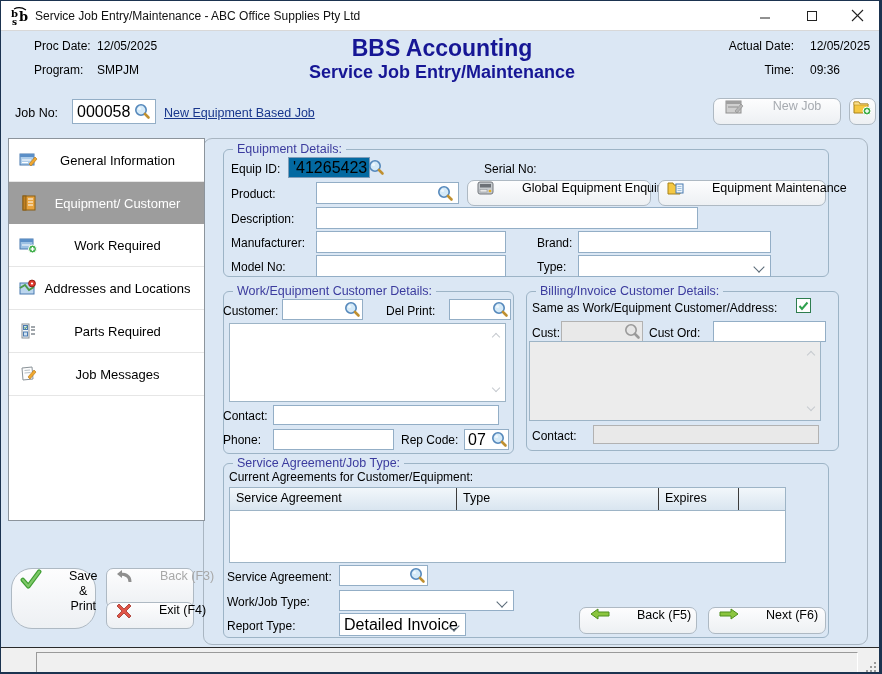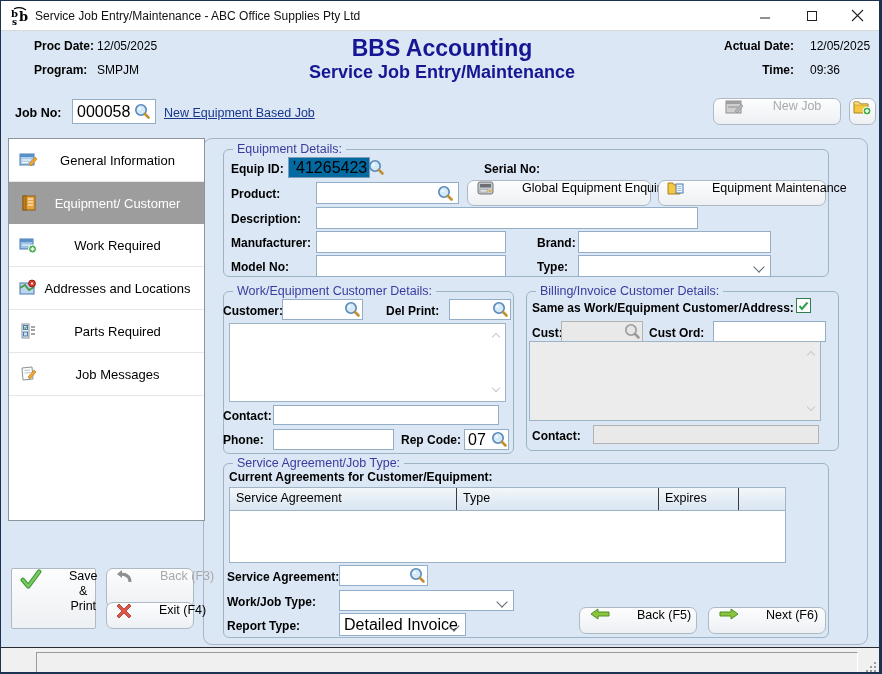--- a/index.html
+++ b/index.html
@@ -2,21 +2,21 @@
 <html><head>
 <meta charset="utf-8">
 <style>
   html,body{margin:0;padding:0;}
   body{font-family:"Liberation Sans",sans-serif;font-size:12px;color:#000;}
   .window{position:relative;width:882px;height:674px;box-sizing:border-box;border:1px solid #1b3350;border-right-width:3px;border-bottom-width:2px;background:#dbe7f4;overflow:hidden;}
   .abs{position:absolute;}
   .titlebar{position:absolute;left:0;top:0;width:100%;height:30px;background:#fff;border-bottom:1px solid #d8d8d8;box-sizing:border-box;}
   .title-text{position:absolute;left:34px;top:8px;font-size:12px;color:#111;}
   .winctl{position:absolute;top:0;width:34px;height:29px;display:flex;align-items:center;justify-content:center;color:#222;}
-  .lbl{position:absolute;font-weight:bold;white-space:nowrap;font-size:12px;}
+  .lbl{position:absolute;font-weight:normal;white-space:nowrap;font-size:12px;}
   .val{position:absolute;white-space:nowrap;font-size:12px;}
   .navy{color:#161695;}
   .tb{position:absolute;box-sizing:border-box;background:#fff;border:1px solid #93aec6;display:flex;align-items:center;padding:0 4px;font-size:16px;}
   .tb.dis{background:#e9e9e9;border-color:#b2b2b2;}
   .mag{width:17px;height:17px;flex:0 0 auto;margin-left:auto;}
   .btn{position:absolute;box-sizing:border-box;border:1px solid #aeb9c3;border-radius:7px;background:linear-gradient(#fdfdfe,#edf0f3);display:flex;align-items:flex-start;font-size:12.5px;gap:27px;}
   .btn .btxt{flex:1;text-align:center;white-space:nowrap;}
   .gb{position:absolute;box-sizing:border-box;border:1px solid #9db4c6;border-radius:6px;}
   .gb-title{position:absolute;top:-8px;left:9px;background:#dbe7f4;padding:0 4px;color:#3b3b9e;font-size:12.5px;white-space:nowrap;}
   .sel-chev{position:absolute;right:7px;top:7px;width:7px;height:7px;border-left:1px solid #5a6a78;border-bottom:1px solid #5a6a78;transform:rotate(-45deg);}
@@ -365,21 +365,21 @@
       </svg>
     <span class="btxt" style="margin-right:14px">Back (F5)</span>
   </div>
   <div class="btn" style="left:707px;top:606px;width:118px;height:27px">
     <svg style="margin-left:10px;flex:0 0 auto" width="20" height="12" viewBox="0 0 20 12">
         <polygon points="12,1 12,4 1,4 1,8 12,8 12,11 19,6" fill="#8bc53f" stroke="#4e8f1e"></polygon>
       </svg>
     <span class="btxt" style="margin-right:14px">Next (F6)</span>
   </div>
 
-  <div class="btn" style="left:10px;top:567px;width:85px;height:61px;border-radius:2px">
+  <div class="btn" style="left:10px;top:567px;width:85px;height:61px;border-radius:21px">
     <svg style="margin-left:8px;flex:0 0 auto" width="22" height="20" viewBox="0 0 24 22">
         <path d="M3 12 L9 19 L21 3" stroke="#3f9e33" stroke-width="5" fill="none" stroke-linecap="round" stroke-linejoin="round"></path>
         <path d="M3 12 L9 19 L21 3" stroke="#7ec868" stroke-width="2.4" fill="none" stroke-linecap="round" stroke-linejoin="round"></path>
       </svg>
     <span style="flex:1;text-align:center;line-height:15px;margin-right:2px;font-size:12.5px"><span>Save &amp;</span><br><span>Print</span></span>
   </div>
   <div class="btn" style="left:105px;top:567px;width:88px;height:40px;color:#a8a8a8">
     <svg style="margin-left:9px;flex:0 0 auto" width="17" height="15" viewBox="0 0 17 15">
         <path d="M14 13 C14 6 8 5 4 5" stroke="#8f8f8f" stroke-width="3" fill="none"></path>
         <polygon points="6,1 6,9 1,5" fill="#8f8f8f"></polygon>

